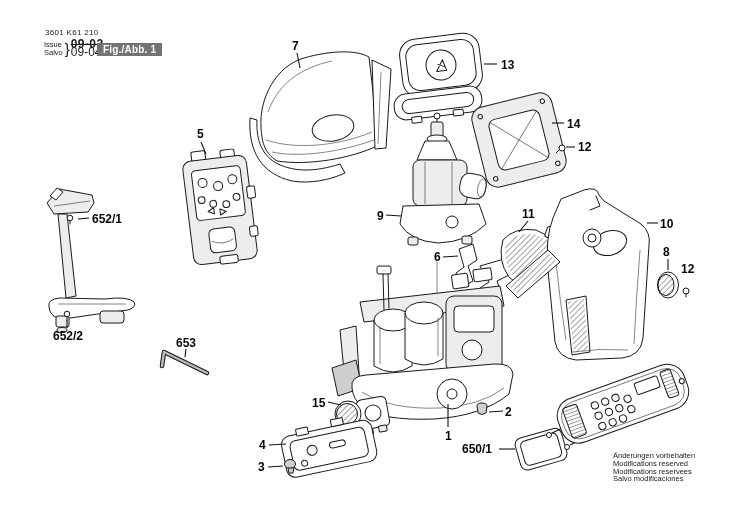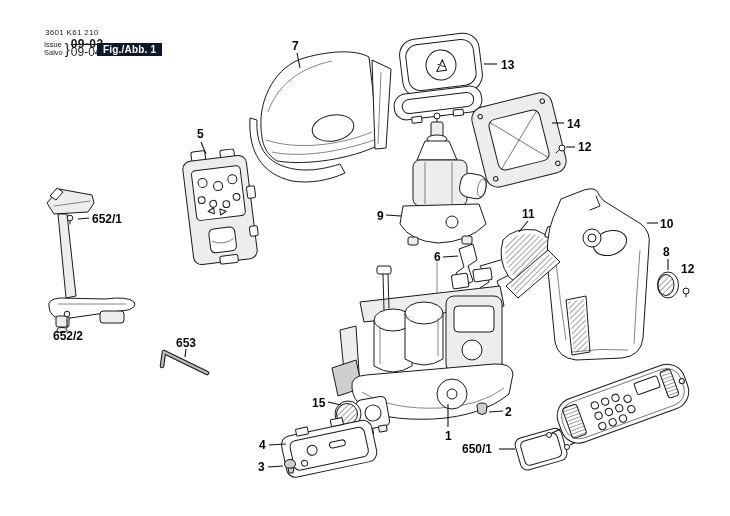--- a/index.html
+++ b/index.html
@@ -6,21 +6,21 @@
   .page { position:relative; width:730px; height:516px; background:#ffffff;
           font-family:"Liberation Sans", sans-serif; overflow:hidden; }
 
   
   .hdr-num { position:absolute; left:45px; top:28px; font-size:8px; color:#1a1a1a; letter-spacing:.3px; }
   .hdr-issue { position:absolute; left:44px; top:41px; display:flex; align-items:center; color:#1a1a1a; }
   .hdr-issue .labels { font-size:7.5px; line-height:7.5px; text-align:left; }
   .hdr-issue .brace { font-size:15px; font-weight:400; margin:0 1px 0 2px; line-height:14px; }
   .hdr-issue .vals { font-size:12px; line-height:7.5px; }
   .struck { text-decoration:line-through; font-weight:bold; letter-spacing:.4px; }
-  .badge { position:absolute; left:97px; top:43px; background:#0f172a; color:#fff;
+  .badge { position:absolute; left:97px; top:43px; background:#737373; color:#fff;
            font-weight:bold; font-size:10px; line-height:13px; height:13px; padding:0 6px;
            letter-spacing:.2px;text-align:center; }
 
   
   .footer { position:absolute; left:613px; top:452px; font-size:7.5px; line-height:7.8px; color:#1a1a1a; }
 
   
   svg.diagram { position:absolute; left:0; top:0; }
   .ln { fill:none; stroke:#1a1a1a; stroke-width:1; stroke-linejoin:round; stroke-linecap:round; }
   .fw { fill:#ffffff; stroke:#1a1a1a; stroke-width:1; stroke-linejoin:round; }
@@ -329,14 +329,20 @@
       <text class="callout" x="681" y="273">12</text>
       <text class="callout" x="312" y="407">15</text>
       <text class="callout" x="259" y="449">4</text>
       <text class="callout" x="258" y="471">3</text>
       <text class="callout" x="505" y="416">2</text>
       <text class="callout" x="445" y="440">1</text>
       <text class="callout" x="462" y="453">650/1</text>
     </g>
   </svg>
 
+  <div class="footer">
+    <div>Änderungen vorbehalten</div>
+    <div>Modifications reserved</div>
+    <div>Modifications reservees</div>
+    <div>Salvo modificaciones</div>
+  </div>
 
 </div>
 
 </body></html>

